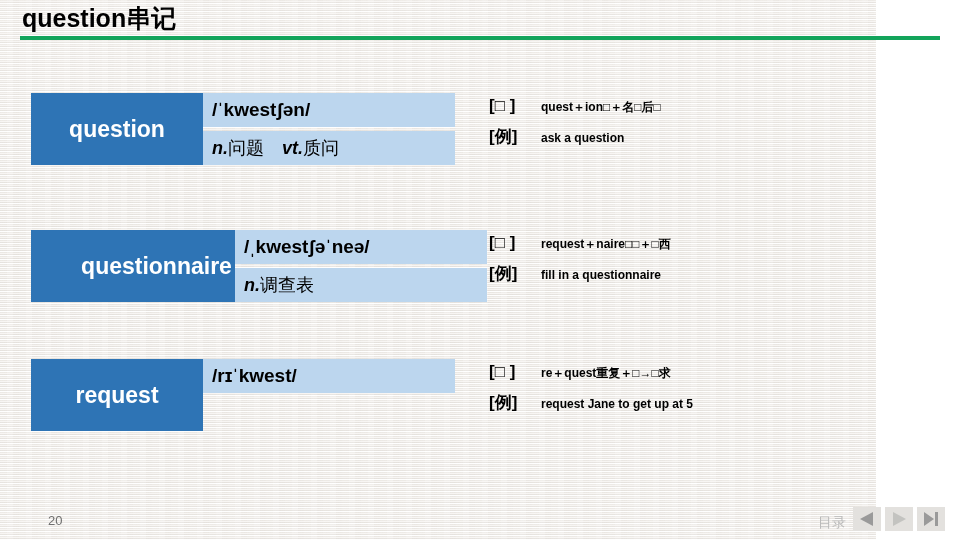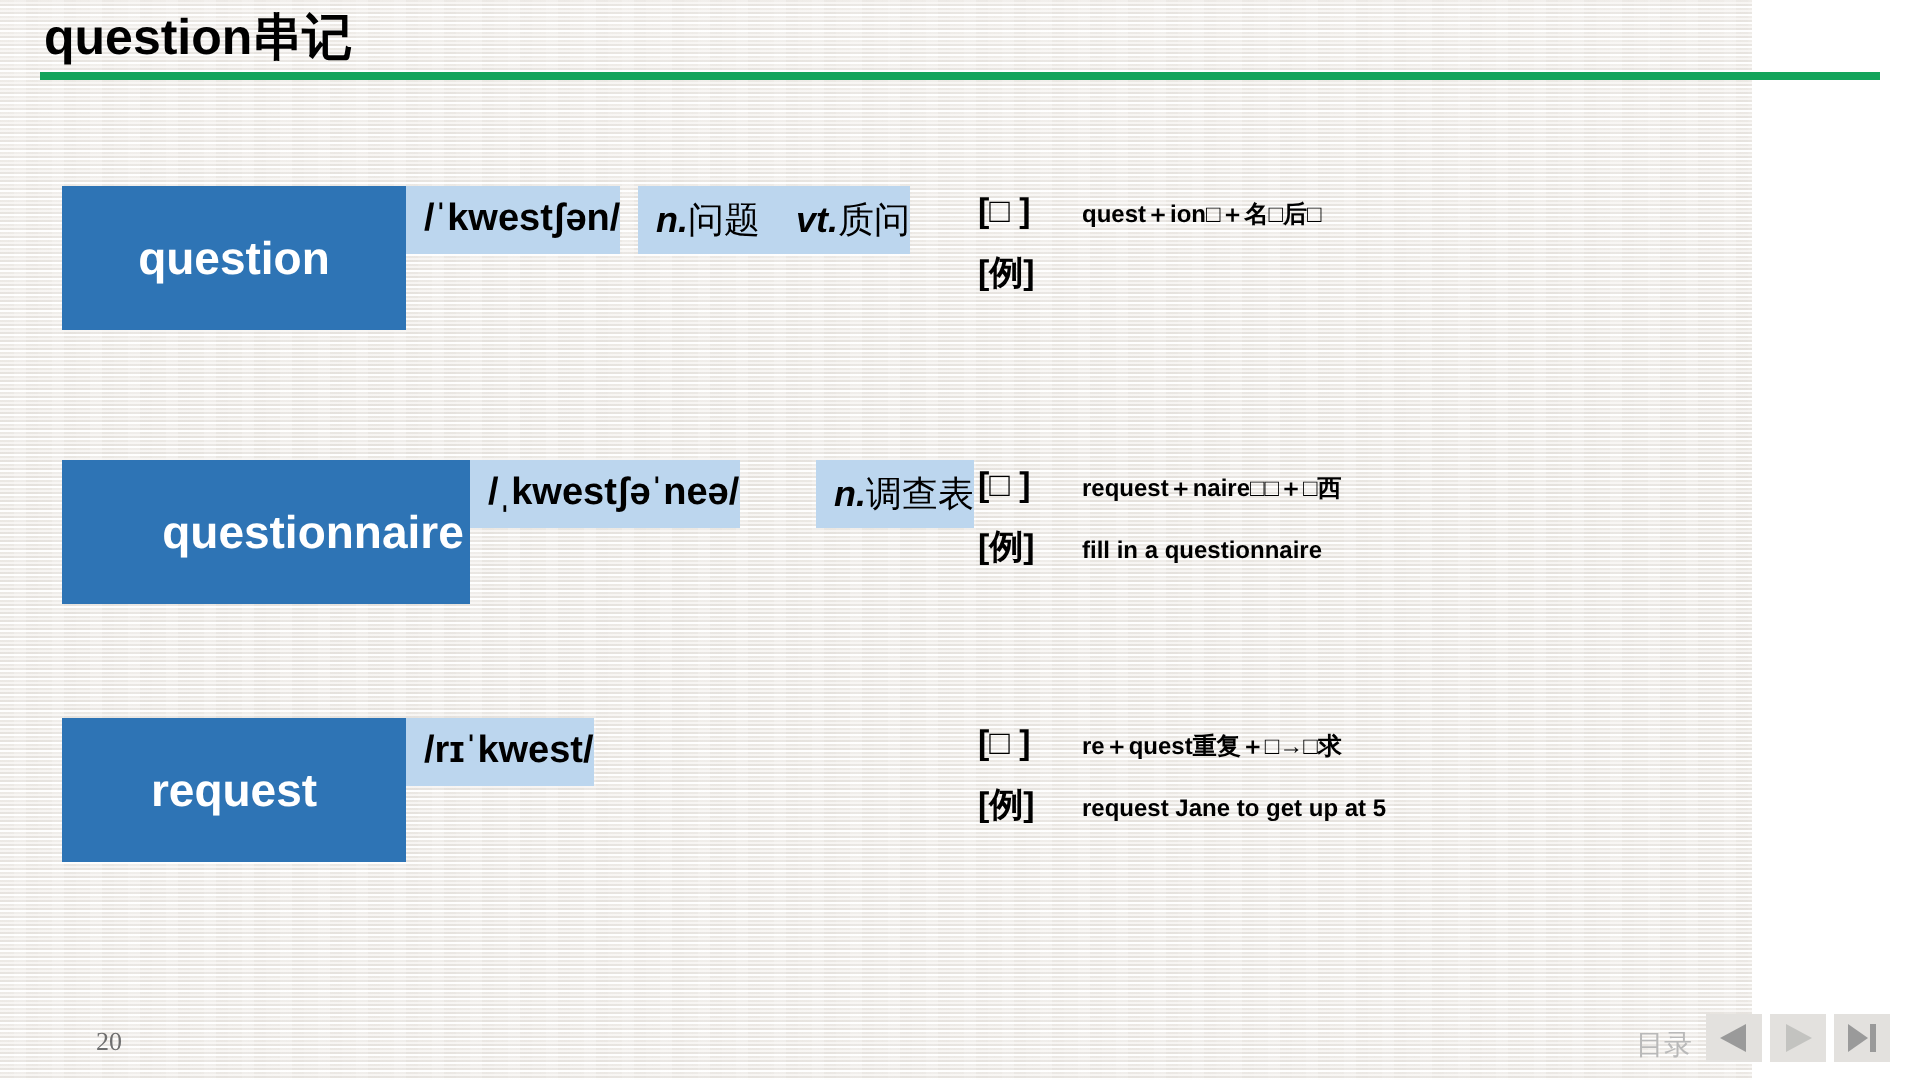--- a/index.html
+++ b/index.html
@@ -95,21 +95,21 @@
   }
   .chip-narrow { width: 172px; }
   .chip-wide   { width: 204px; padding-left: 47px; }
 
   .meaning-col {
     position: absolute;
     top: 0;
     height: 72px;
     width: 252px;
     display: flex;
-    flex-direction: row;
+    flex-direction: column;
     justify-content: space-between;
   }
   .mc-narrow { left: 172px; }
   .mc-wide   { left: 204px; }
 
   .phonetic, .sense {
     background: #BCD6EE;
     height: 34px;
     display: flex;
     align-items: center;
@@ -158,21 +158,21 @@
     font-weight: bold;
   }
 
   
   .page-number {
     position: absolute;
     left: 48px;
     top: 513px;
     font-size: 13px;
     color: #6F6F6F;
-    font-family: Liberation Serif, serif;
+    font-family: Liberation Sans, sans-serif;
     text-align: center;
   }
   .toc-label {
     position: absolute;
     left: 818px;
     top: 514px;
     font-size: 14px;
     color: #B9B9B9;
   }
   .navbar {
@@ -217,20 +217,21 @@
       </div>
     </div>
   </div>
   <div class="notes notes-1">
     <div class="note-line">
       <span class="note-tag">[□ ]</span>
       <span class="note-text">quest＋ion□＋名□后□</span>
     </div>
     <div class="note-line">
       <span class="note-tag">[例]</span>
+      <span class="note-text">ask a question</span>
     </div>
   </div>
 
   <div class="row row-2">
     <div class="word-block">
       <div class="word-chip chip-wide">questionnaire</div>
       <div class="meaning-col mc-wide">
         <div class="phonetic">/ˌkwestʃəˈneə/</div>
         <div class="sense">
           <span class="pos">n.</span>

